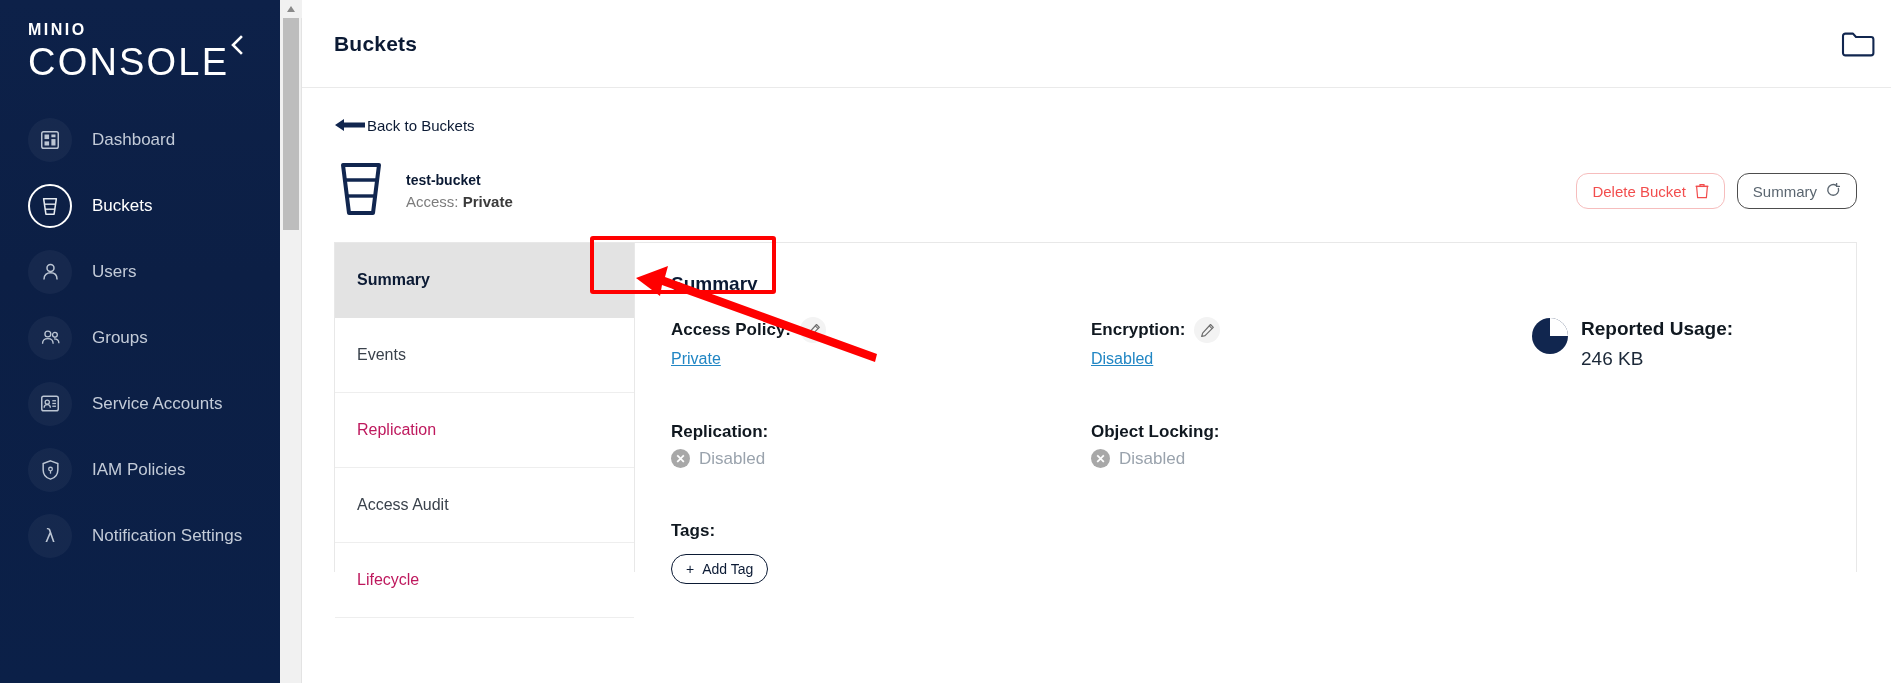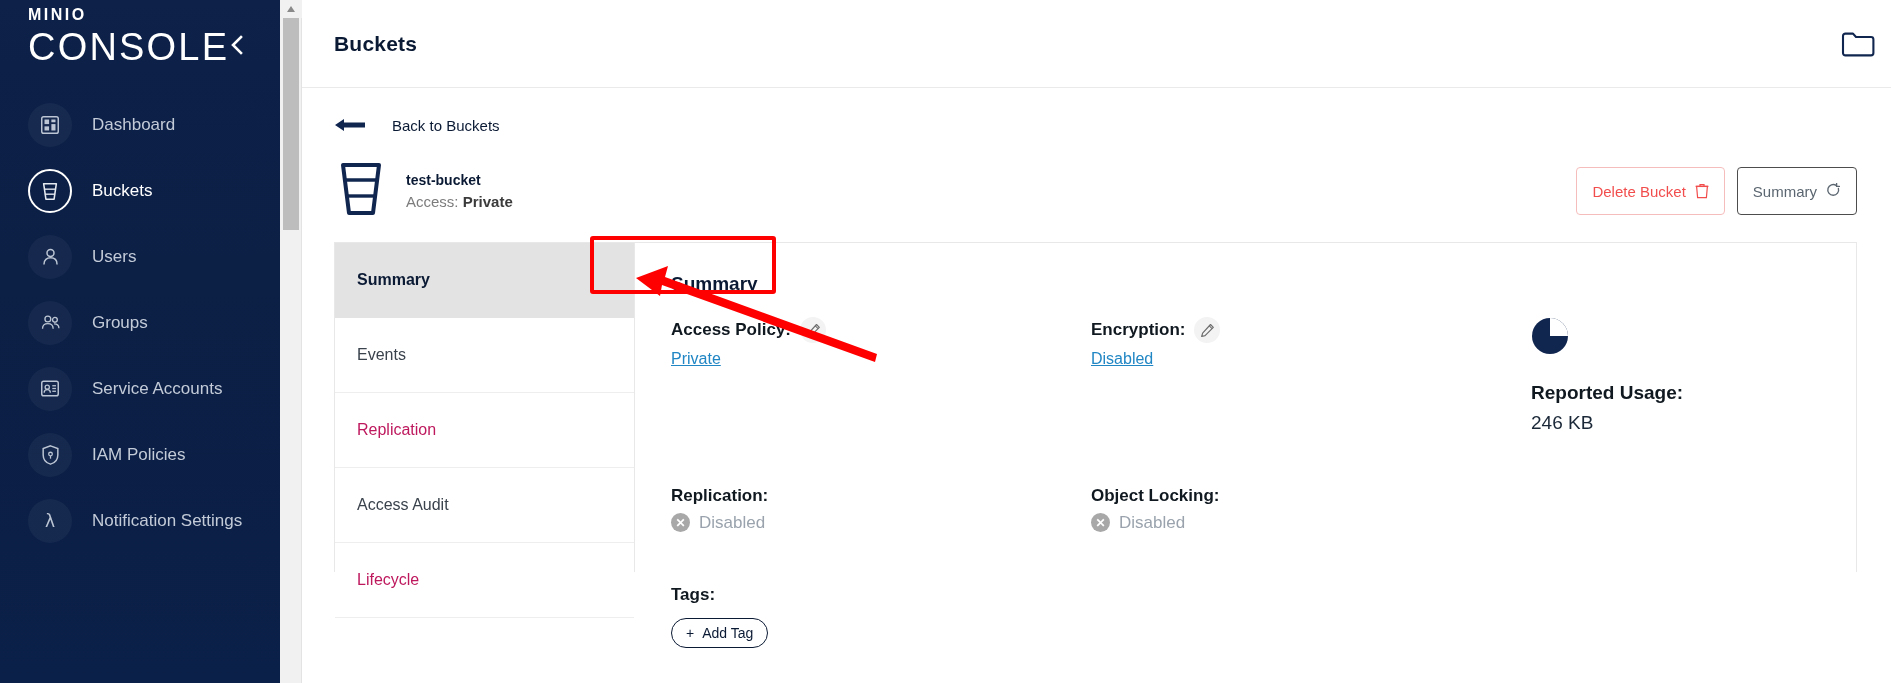--- a/index.html
+++ b/index.html
@@ -12,21 +12,21 @@
   .app { display: flex; width: 1891px; height: 683px; position: relative; }
 
   
   .sidebar {
     width: 280px; height: 683px;
     background: linear-gradient(180deg, #0d2149 0%, #0c1f45 40%, #0b2048 100%);
     position: relative;
     flex: 0 0 280px;
     overflow: hidden;
   }
-  .logo-wrap { padding: 7px 0 0 28px; position: relative; }
+  .logo-wrap { padding: 22px 0 0 28px; position: relative; }
   .logo-minio {
     color: #ffffff; font-size: 16px; font-weight: bold;
     letter-spacing: 2.5px; line-height: 1;
   }
   .logo-console {
     color: #ffffff; font-size: 38px; font-weight: 300;
     letter-spacing: 2.2px; line-height: 1.15; margin-top: 3px;
   }
   .collapse-btn {
     position: absolute; top: 32px; right: 30px;
@@ -92,37 +92,37 @@
   }
   .header-right { margin-left: auto; display:flex; align-items:center; }
   .folder-icon-btn { cursor: pointer; display:flex; align-items:center; position: relative; right: -18px; }
 
   .content {
     flex: 1 1 auto; padding: 28px 34px 0 32px;
     overflow: hidden; position: relative;
   }
 
   .back-link {
-    display: flex; align-items: center; gap: 26px;
+    display: flex; align-items: center; gap: 1px;
     cursor: pointer; margin-bottom: 26px; width: max-content;
   }
   .back-label { font-size: 15px; color: #0b1a34; }
 
   .bucket-row { display: flex; align-items: center; margin-bottom: 20px; }
   .bucket-icon { margin-right: 18px; flex: 0 0 auto; }
   .bucket-name {
     font-size: 14px; font-weight: bold; color: #0b1a34;
     line-height: 1.25;
   }
   .bucket-access { font-size: 15px; color: #7c7c7c; margin-top: 3px; }
   .bucket-access b { color: #3b3b3b; font-weight: bold; }
 
   .bucket-actions { margin-left: auto; display: flex; gap: 12px; }
   .btn {
-    height: 48px; padding: 0 15px; border-radius: 4px;
+    height: 36px; padding: 0 15px; border-radius: 12px;
     display: flex; align-items: center; gap: 9px;
     font-size: 15px; cursor: pointer; background: #fff;
     white-space: nowrap;
   }
   .btn-delete { border: 1px solid #f6bdbd; color: #f24d4d; }
   .btn-refresh { border: 1px solid #4d4d4d; color: #5b6670; }
 
   
   .panel {
     display: flex; border: 1px solid #e8e8e8;
@@ -180,21 +180,21 @@
     font-size: 12px; font-weight: bold; line-height: 1;
   }
   .add-tag {
     height: 30px; padding: 0 14px; border-radius: 16px;
     border: 1px solid #0b1a34; background: #fff;
     display: inline-flex; align-items: center; gap: 8px;
     font-size: 14px; color: #0b1a34; cursor: pointer;
     width: max-content; margin-top: 6px;
   }
 
-  .usage-cell { display: flex; align-items: flex-start; gap: 26px; flex-direction: column; }
+  .usage-cell { display: flex; align-items: flex-start; gap: 12px; }
   .usage-text-title {
     font-size: 19px; font-weight: bold; color: #101820; line-height: 1.3;
   }
   .usage-text-value { font-size: 19px; color: #1b2838; margin-top: 6px; }
 
   
   .anno-box {
     position: absolute; border: 4px solid #ff0000;
     border-radius: 3px; pointer-events: none;
   }

